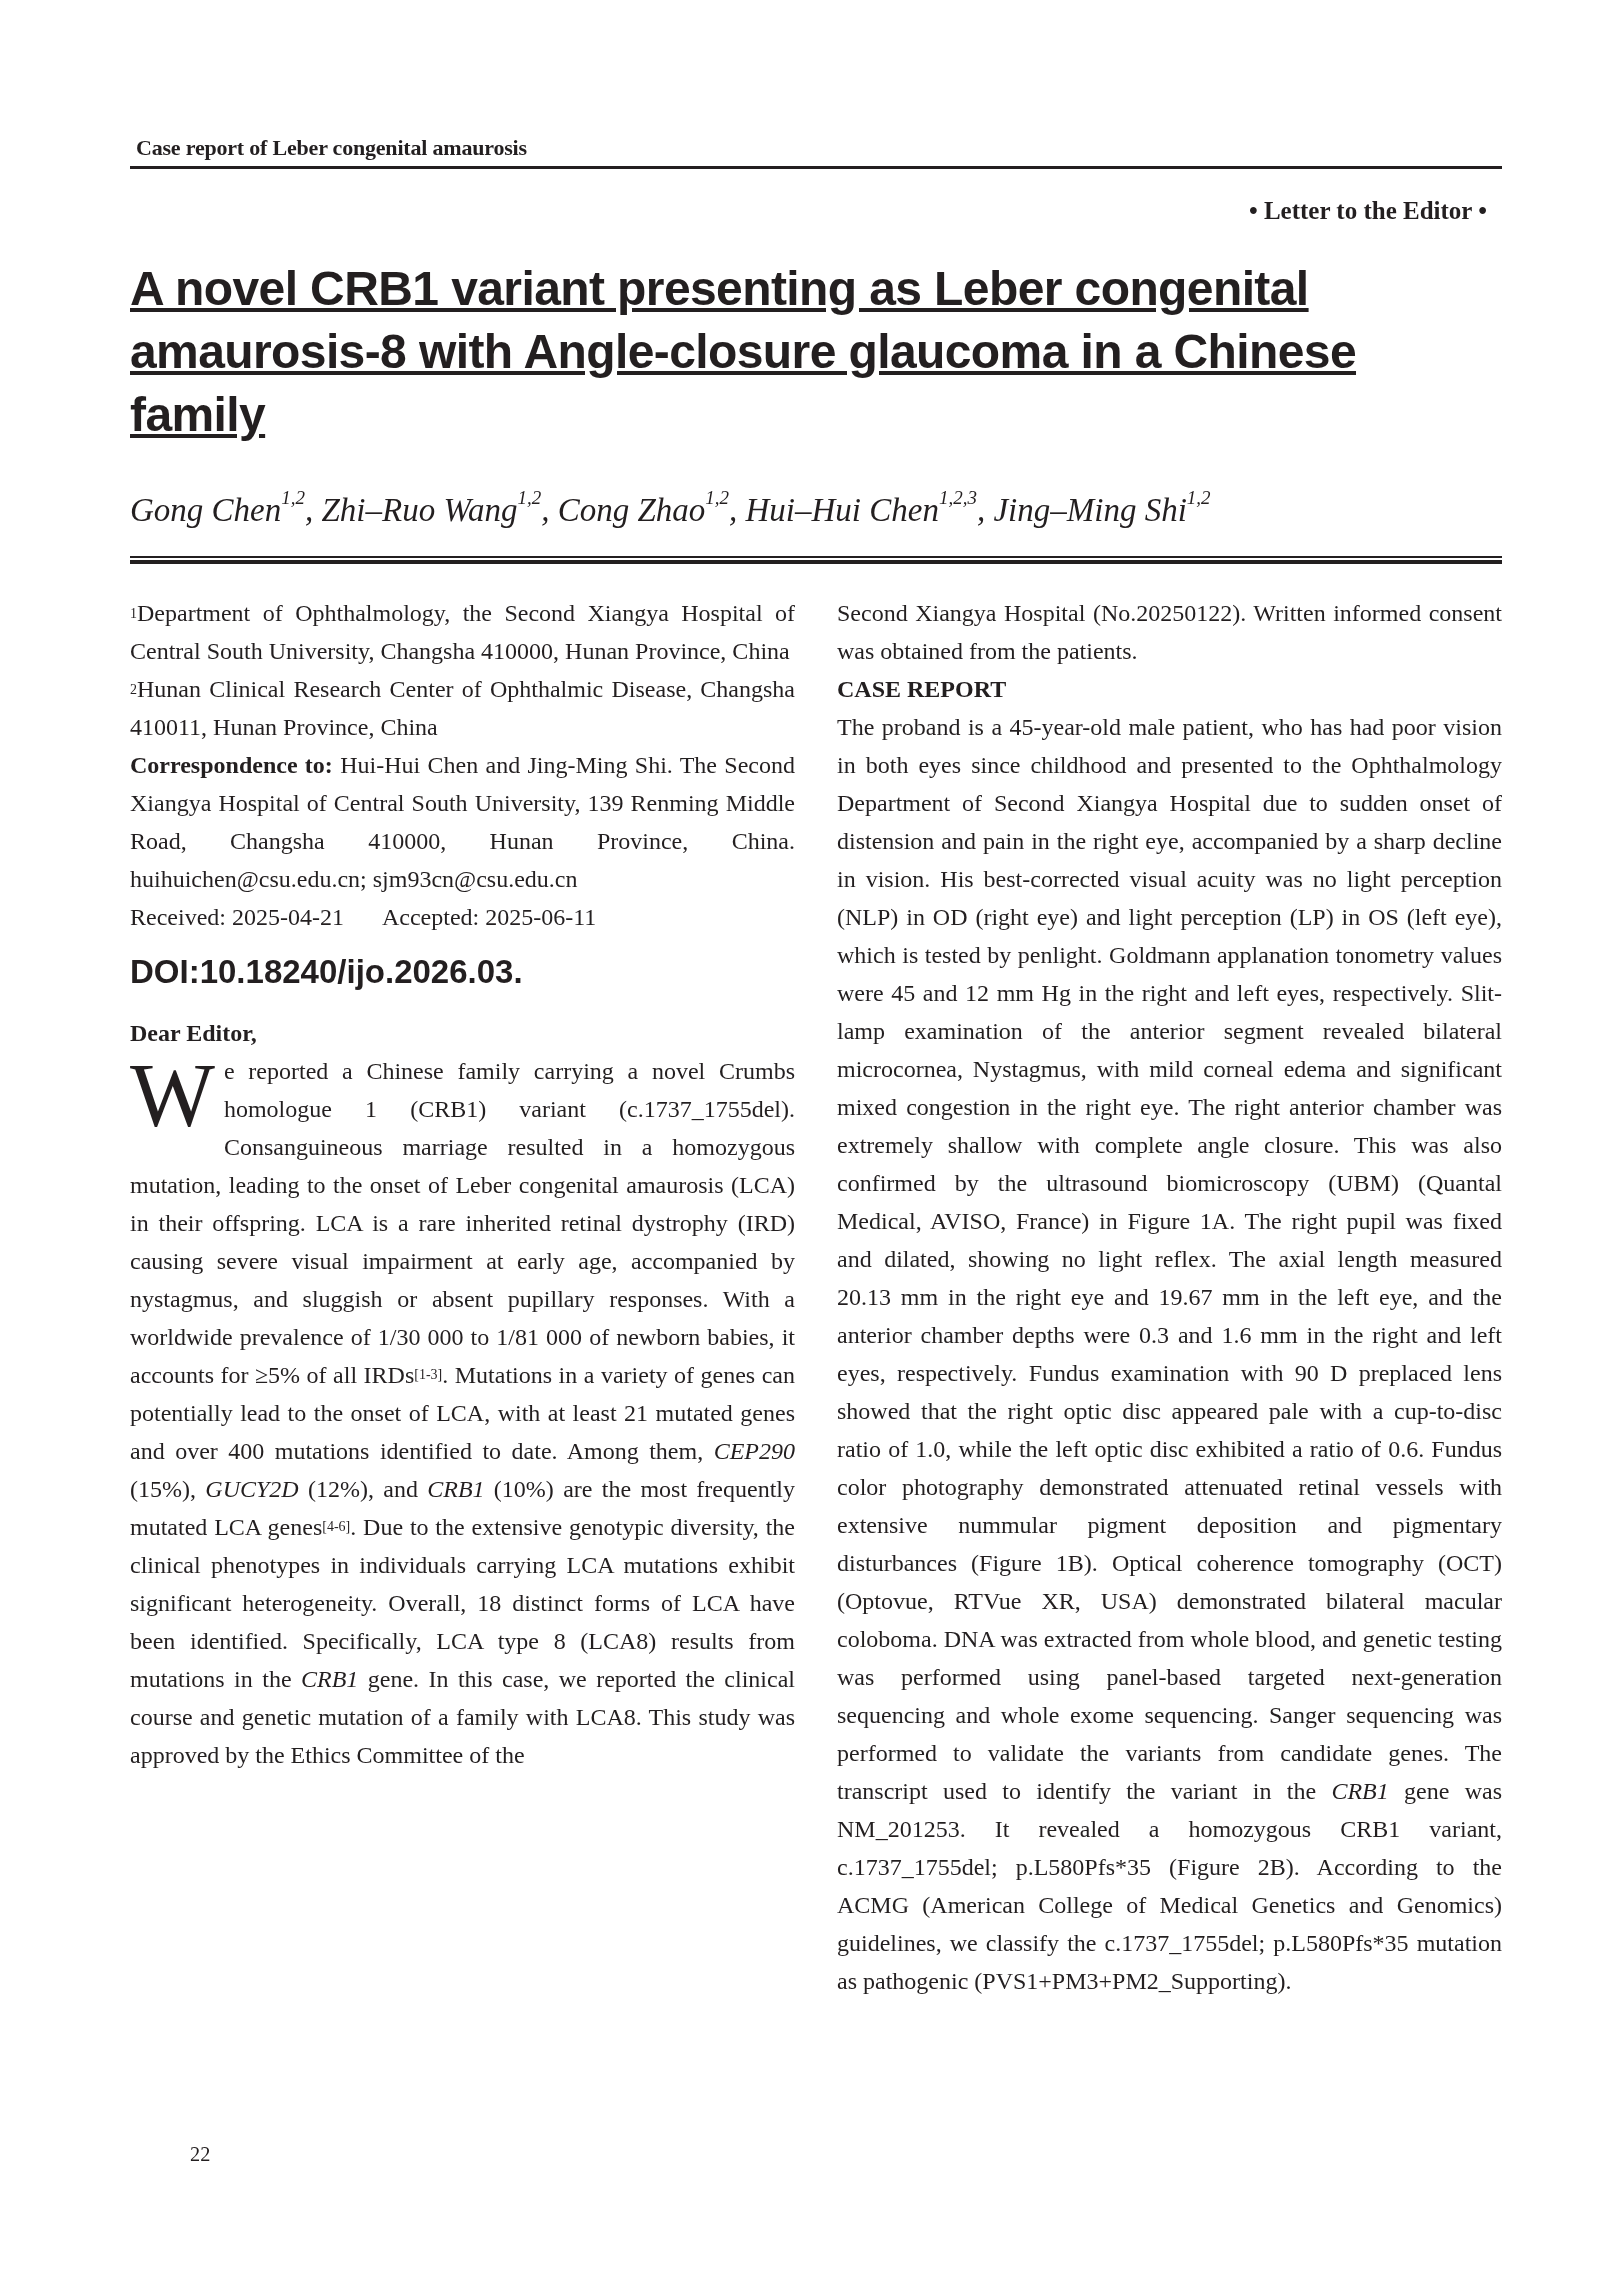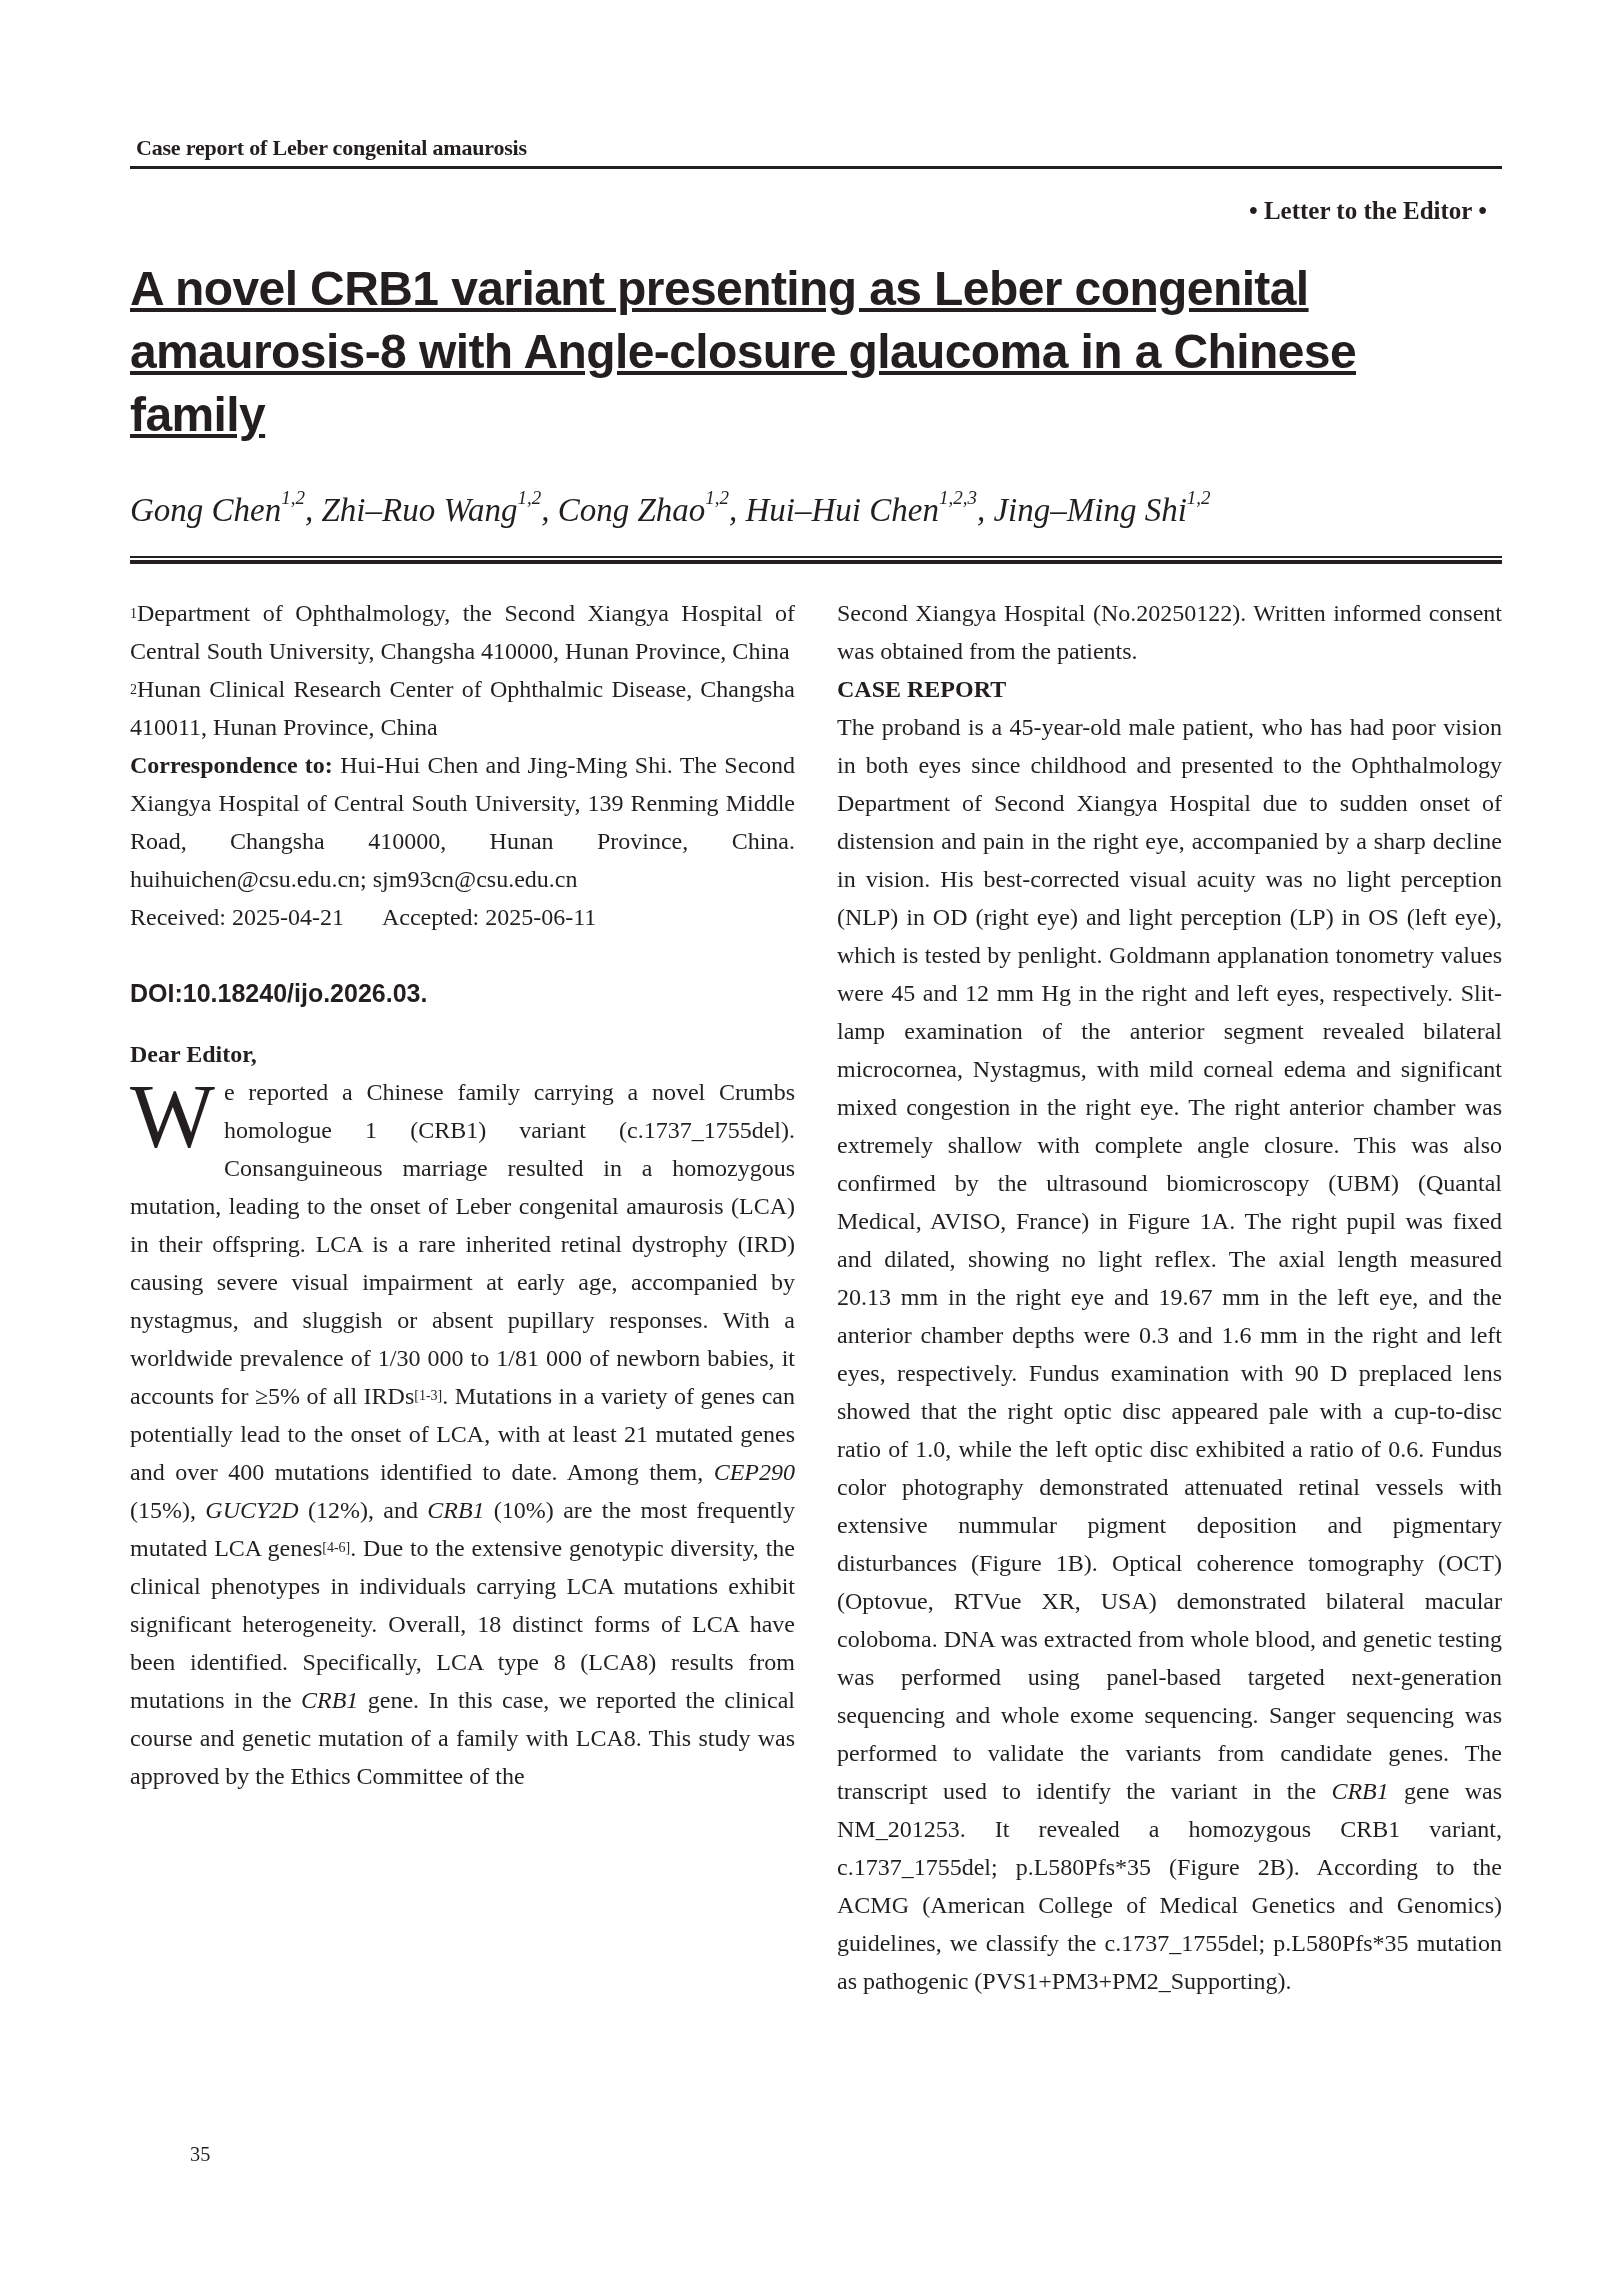--- a/index.html
+++ b/index.html
@@ -13,21 +13,21 @@
   .authors sup { font-size:19px; vertical-align:top; position:relative; top:-5.1px; }
   .rule-a { left:130px; top:556px; width:1372px; height:1.9px; background:#231f20; }
   .rule-b { left:130px; top:560px; width:1372px; height:4.4px; background:#231f20; }
   .col { font-size:24px; line-height:38px; text-align:justify; }
   .col p { margin:0; }
   .col-left { left:130px; top:594px; width:665px; }
   .col-right { left:837px; top:594px; width:665px; }
   .affil sup { font-size:14px; vertical-align:top; position:relative; top:1.3px; }
   .b { font-weight:bold; }
   .i { font-style:italic; }
-  .doi { font-family:"Liberation Sans", sans-serif; font-weight:bold; font-size:25px; margin-top:38px; margin-bottom:23px; line-height:38px; }
+  .doi { font-family:"Liberation Sans", sans-serif; font-weight:bold; font-size:33px; margin-top:17px; margin-bottom:23px; line-height:38px; }
   .citation { font-size:21.6px; line-height:38px; }
   .dear { font-weight:bold; margin-top:23px; font-size:24px; }
   .dropcap { float:left; font-size:90px; line-height:75px; margin:5.1px 9px 0 0; padding-top:1.3px; }
   .ref { font-size:14px; vertical-align:top; position:relative; top:0px; }
   .casehead { font-weight:bold; }
   .page-num { left:190px; top:2143px; font-size:20.3px; }
 </style>
 </head>
 <body>
 
@@ -60,14 +60,14 @@
   <p class="dear">Dear Editor,</p>
   <p><span class="dropcap">W</span><span>e reported a Chinese family carrying a novel Crumbs homologue 1 (CRB1) variant (c.1737_1755del). Consanguineous marriage resulted in a homozygous mutation, leading to the onset of Leber congenital amaurosis (LCA) in their offspring. LCA is a rare inherited retinal dystrophy (IRD) causing severe visual impairment at early age, accompanied by nystagmus, and sluggish or absent pupillary responses. With a worldwide prevalence of 1/30 000 to 1/81 000 of newborn babies, it accounts for ≥5% of all IRDs</span><sup class="ref">[1-3]</sup><span>. Mutations in a variety of genes can potentially lead to the onset of LCA, with at least 21 mutated genes and over 400 mutations identified to date. Among them, </span><span class="i">CEP290</span><span> (15%), </span><span class="i">GUCY2D</span><span> (12%), and </span><span class="i">CRB1</span><span> (10%) are the most frequently mutated LCA genes</span><sup class="ref">[4-6]</sup><span>. Due to the extensive genotypic diversity, the clinical phenotypes in individuals carrying LCA mutations exhibit significant heterogeneity. Overall, 18 distinct forms of LCA have been identified. Specifically, LCA type 8 (LCA8) results from mutations in the </span><span class="i">CRB1</span><span id="intro-left-tail"> gene. In this case, we reported the clinical course and genetic mutation of a family with LCA8. This study was approved by the Ethics Committee of the </span></p>
 </div>
 
 <div class="abs col col-right">
   <p id="intro-right-head">Second Xiangya Hospital (No.20250122). Written informed consent was obtained from the patients.</p>
   <p class="casehead">CASE REPORT</p>
   <p><span>The proband is a 45-year-old male patient, who has had poor vision in both eyes since childhood and presented to the Ophthalmology Department of Second Xiangya Hospital due to sudden onset of distension and pain in the right eye, accompanied by a sharp decline in vision. His best-corrected visual acuity was no light perception (NLP) in OD (right eye) and light perception (LP) in OS (left eye), which is tested by penlight. Goldmann applanation tonometry values were 45 and 12 mm Hg in the right and left eyes, respectively. Slit-lamp examination of the anterior segment revealed bilateral microcornea, Nystagmus, with mild corneal edema and significant mixed congestion in the right eye. The right anterior chamber was extremely shallow with complete angle closure. This was also confirmed by the ultrasound biomicroscopy (UBM) (Quantal Medical, AVISO, France) in Figure 1A. The right pupil was fixed and dilated, showing no light reflex. The axial length measured 20.13 mm in the right eye and 19.67 mm in the left eye, and the anterior chamber depths were 0.3 and 1.6 mm in the right and left eyes, respectively. Fundus examination with 90 D preplaced lens showed that the right optic disc appeared pale with a cup-to-disc ratio of 1.0, while the left optic disc exhibited a ratio of 0.6. Fundus color photography demonstrated attenuated retinal vessels with extensive nummular pigment deposition and pigmentary disturbances (Figure 1B). Optical coherence tomography (OCT) (Optovue, RTVue XR, USA) demonstrated bilateral macular coloboma. DNA was extracted from whole blood, and genetic testing was performed using panel-based targeted next-generation sequencing and whole exome sequencing. Sanger sequencing was performed to validate the variants from candidate genes. The transcript used to identify the variant in the </span><span class="i">CRB1</span><span> gene was NM_201253. It revealed a homozygous CRB1 variant, c.1737_1755del; p.L580Pfs*35 (Figure 2B). According to the ACMG (American College of Medical Genetics and Genomics) guidelines, we classify the c.1737_1755del; p.L580Pfs*35 mutation as pathogenic (PVS1+PM3+PM2_Supporting).</span></p>
 </div>
 
-<div class="abs page-num">35</div>
+<div class="abs page-num">22</div>
 
 
 </body></html>

